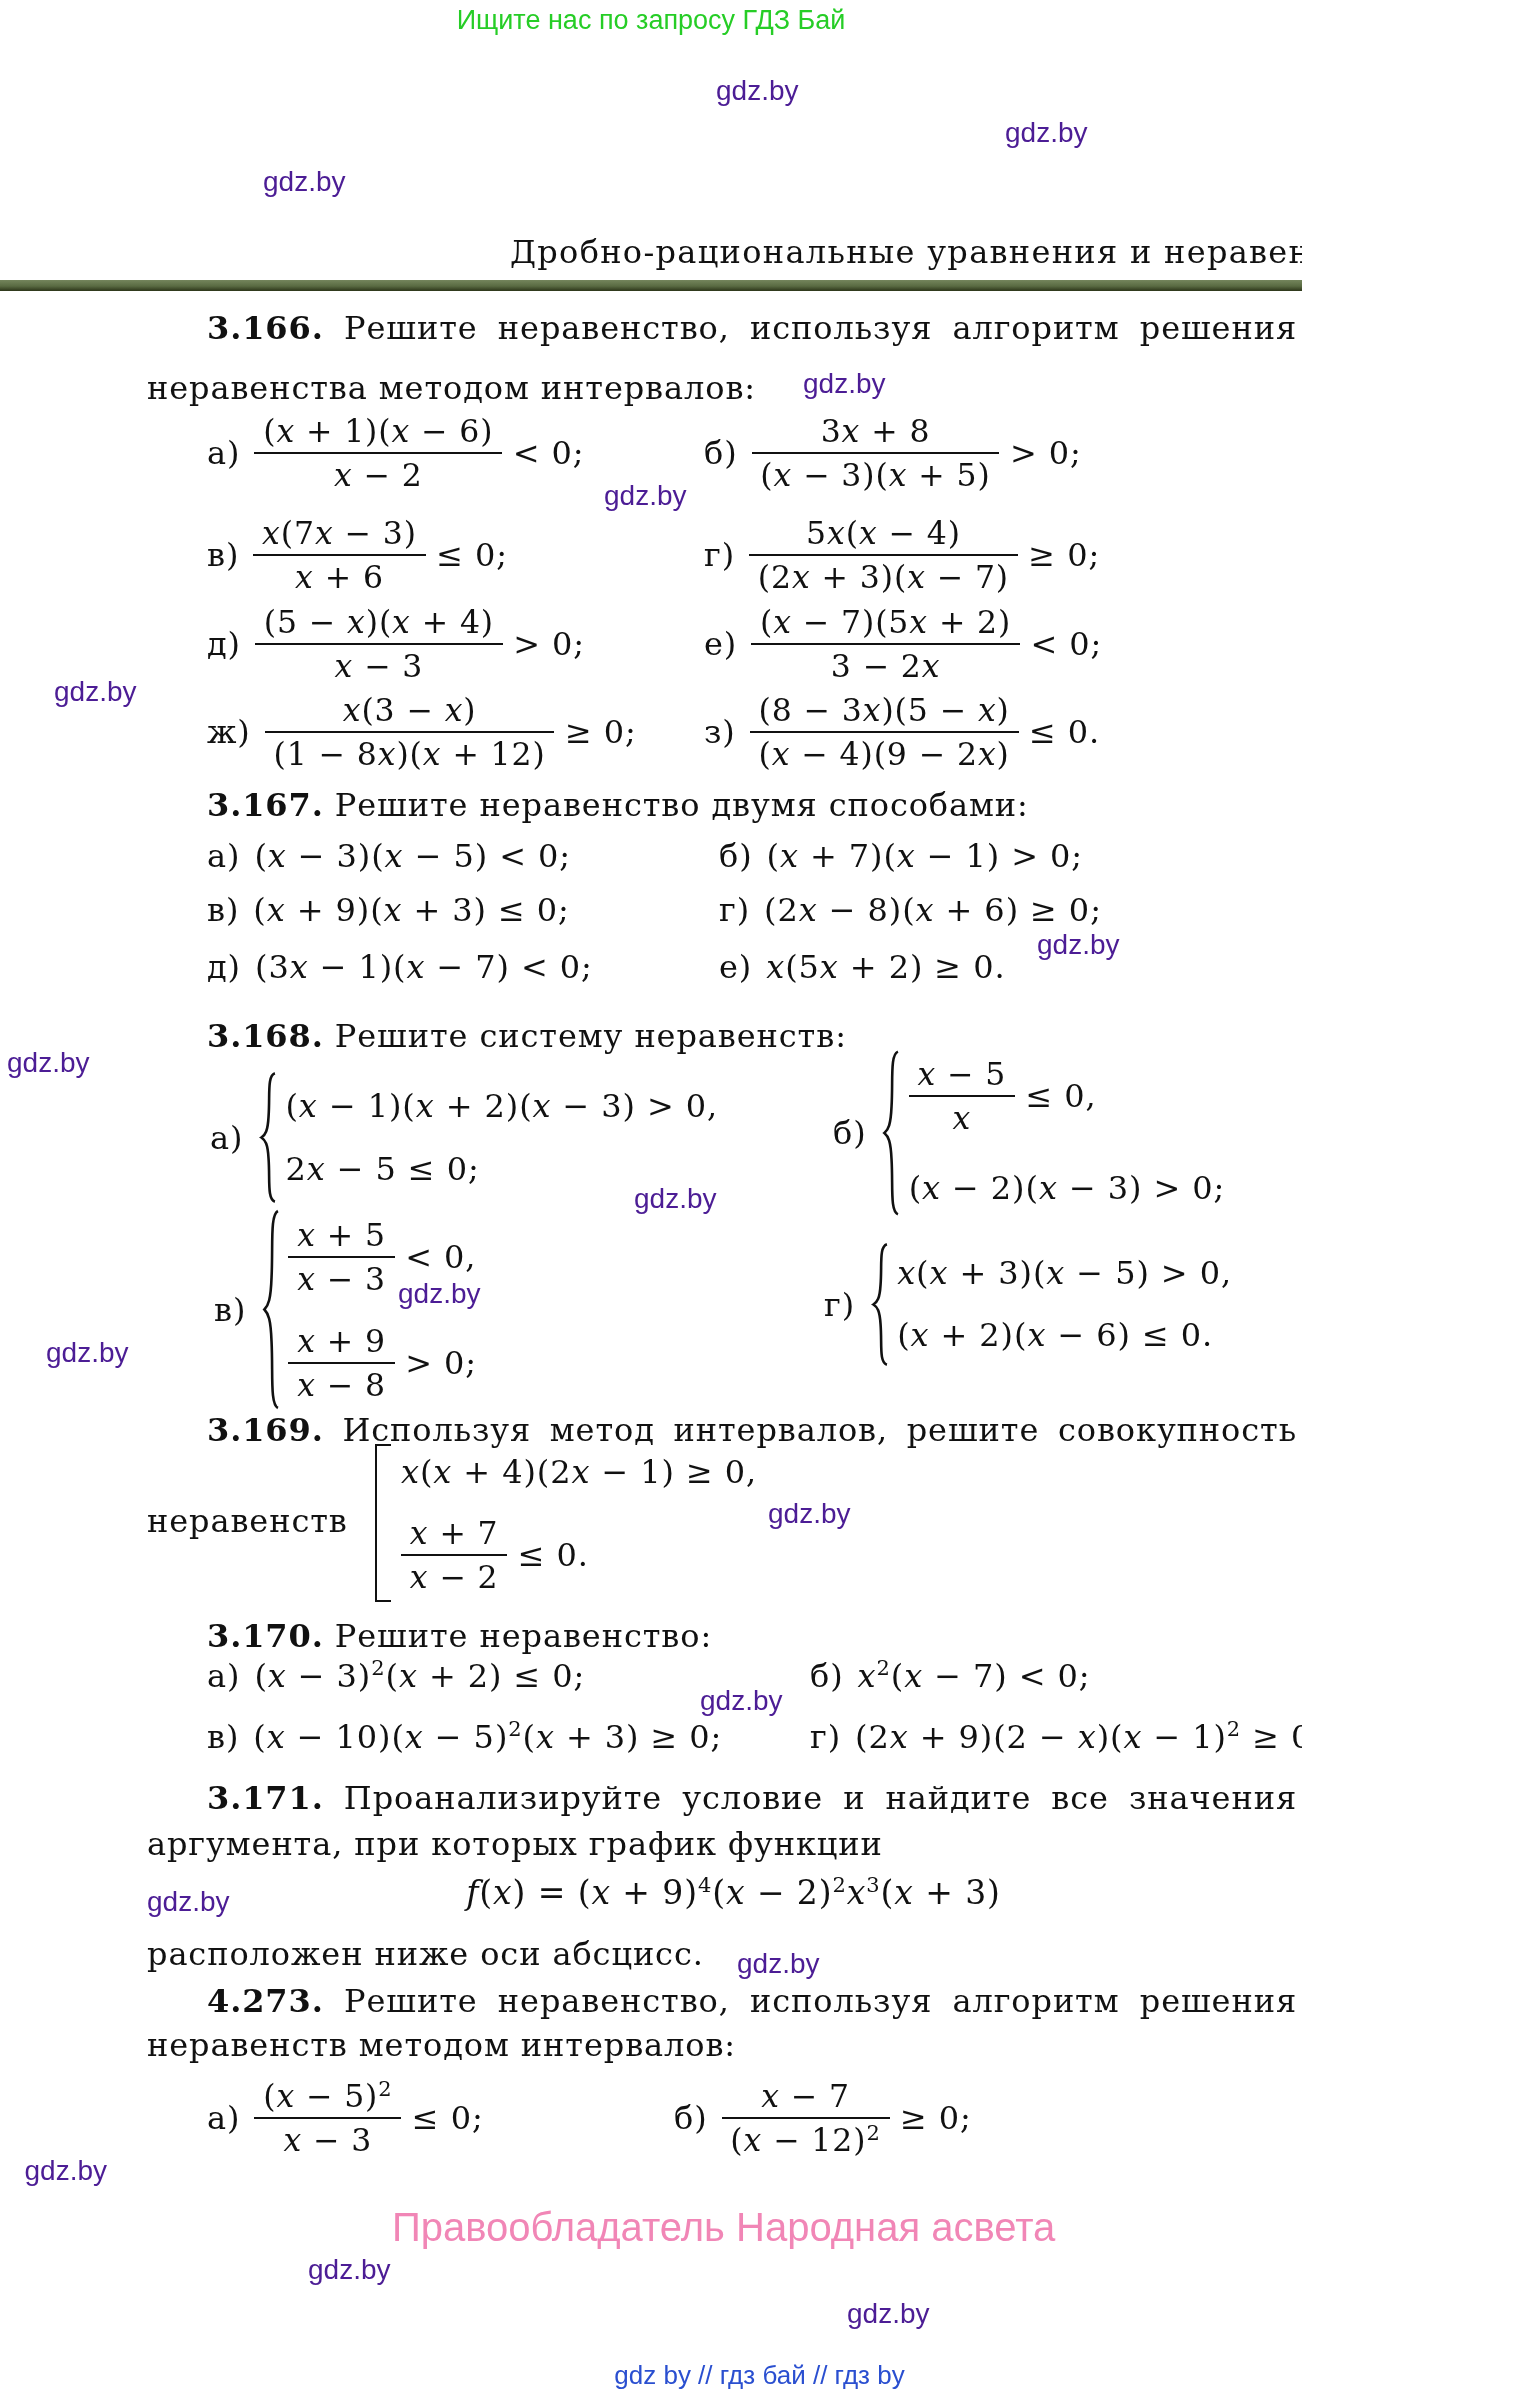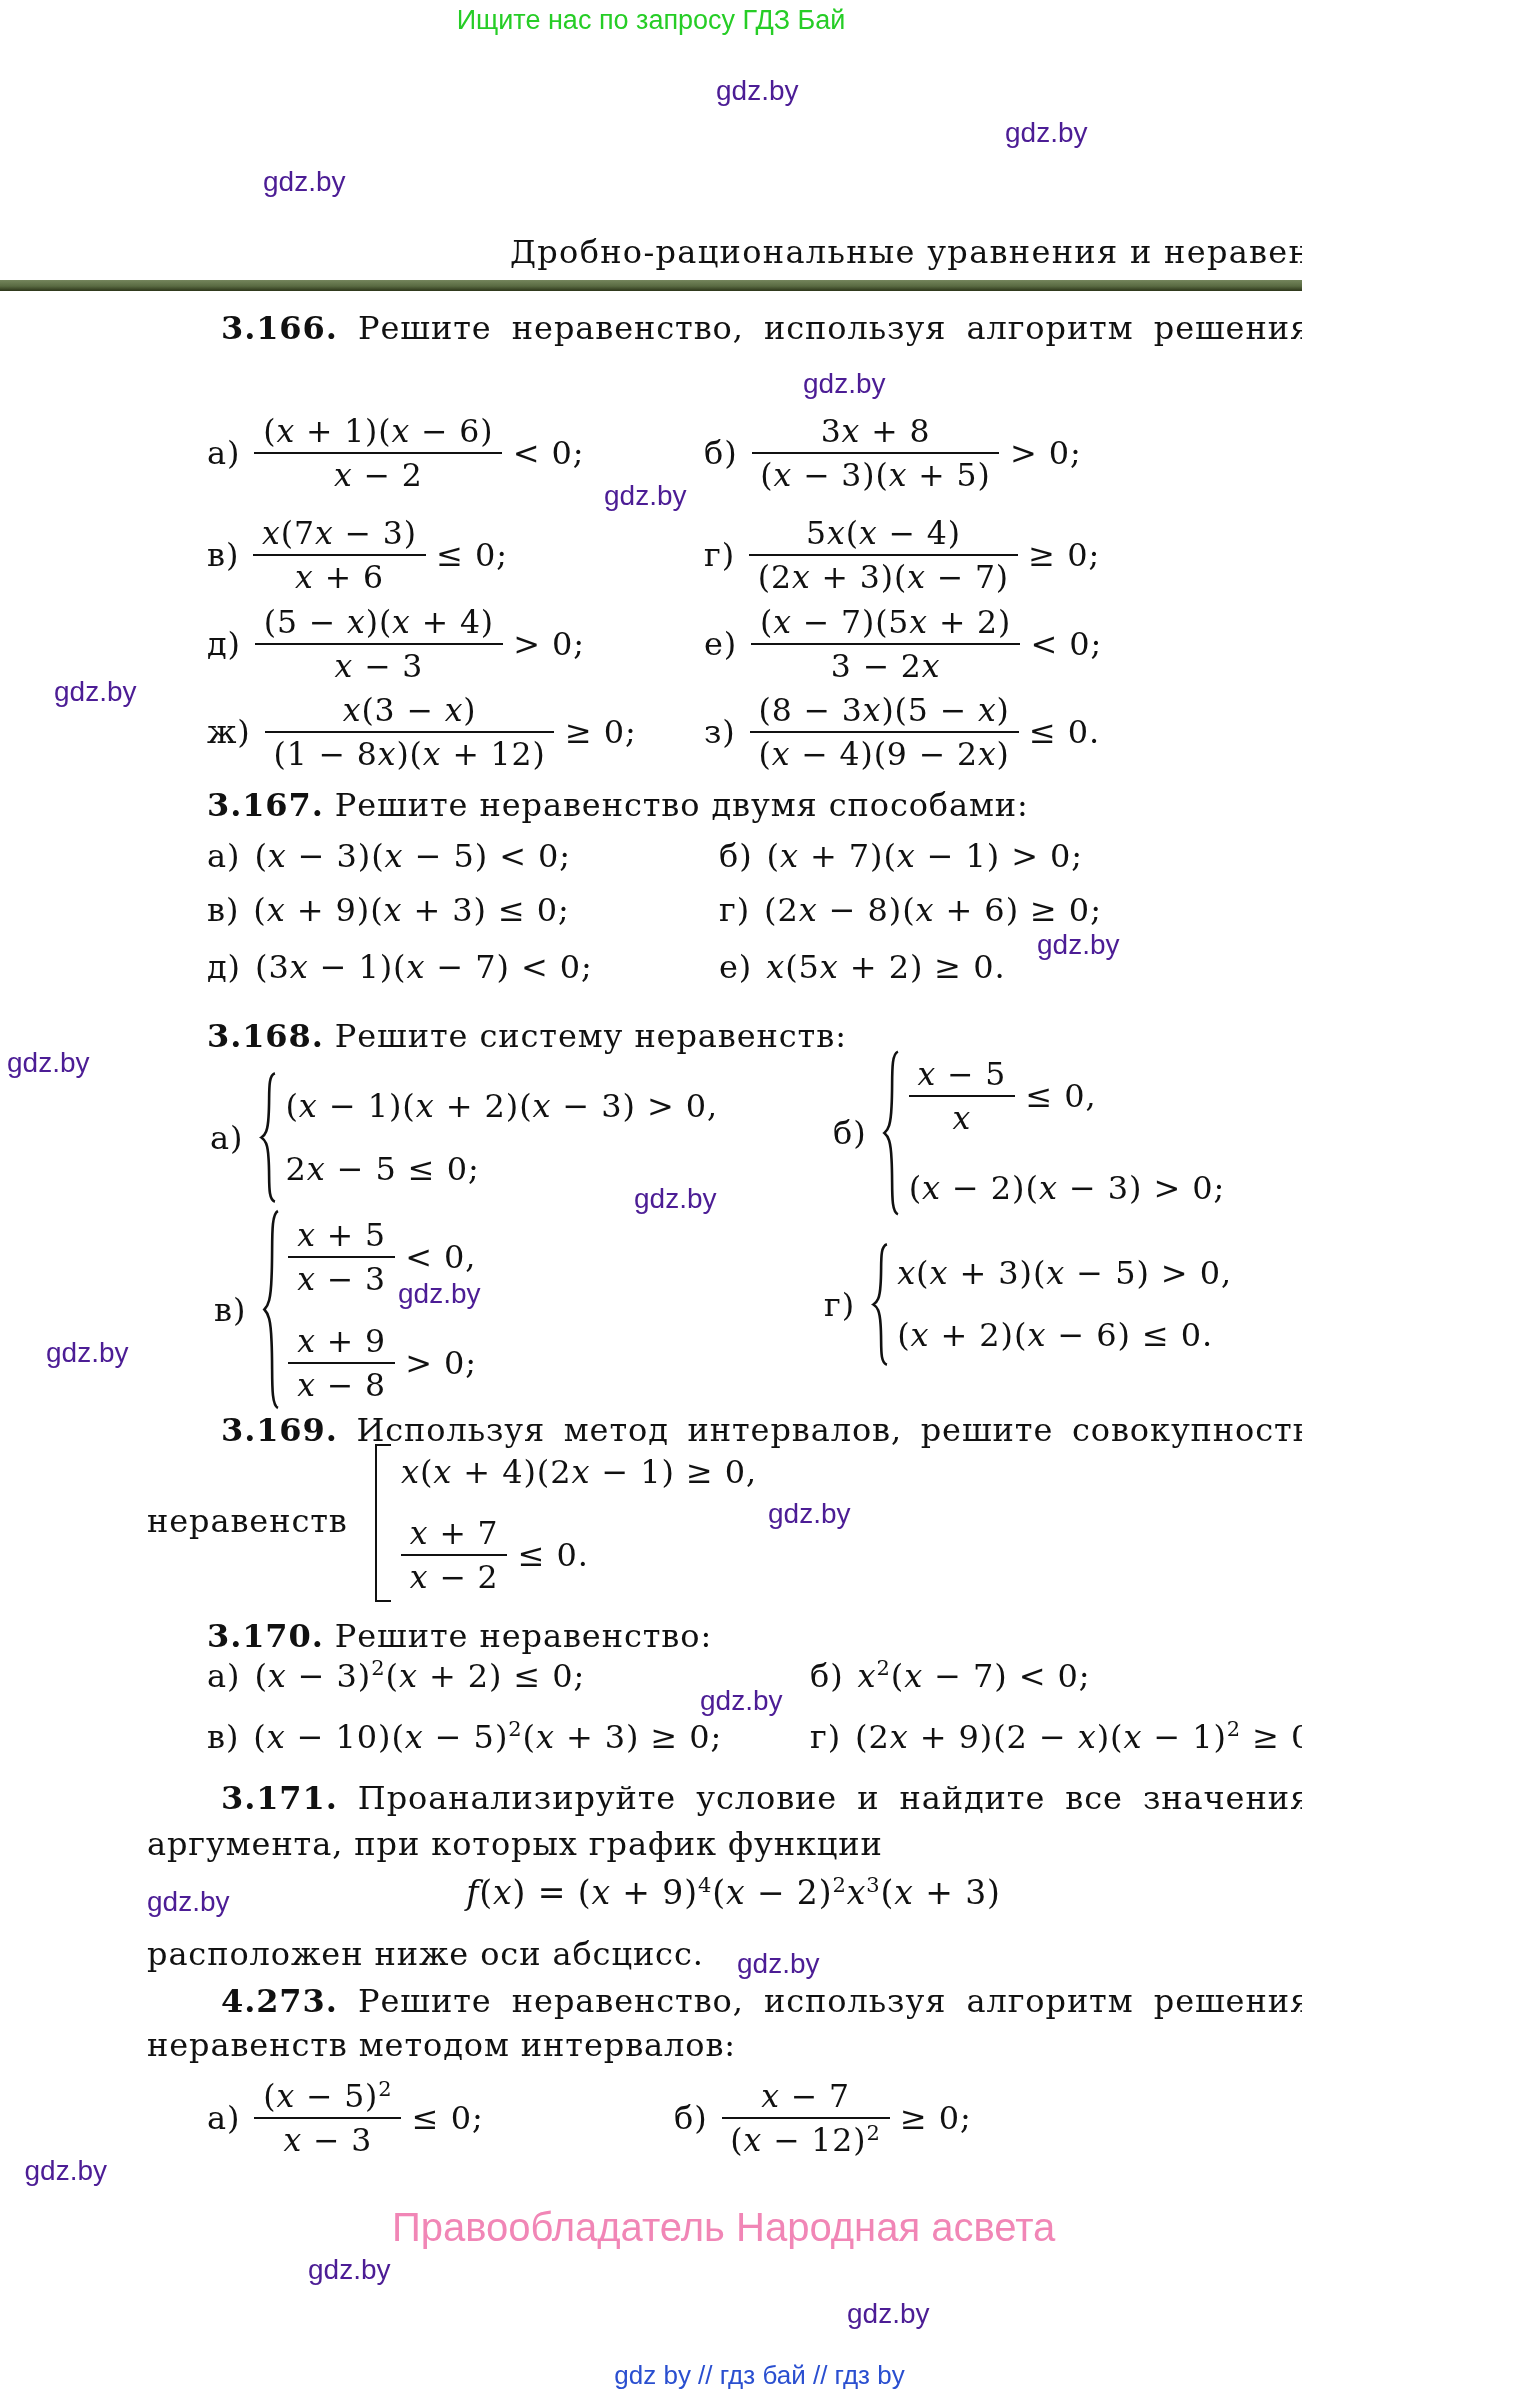--- a/index.html
+++ b/index.html
@@ -10,21 +10,21 @@
           font-size:27px;color:#26cd26;font-family:"Liberation Sans","DejaVu Sans",sans-serif;}
   .wm{position:absolute;font-size:28px;color:#4c1d95;white-space:nowrap;
       font-family:"Liberation Sans","DejaVu Sans",sans-serif;letter-spacing:0;}
   .greenbox{position:absolute;left:1312px;top:38px;width:207px;height:245px;background:#b4c483;}
   .pagenum{position:absolute;left:1323px;top:219px;font-size:37px;font-weight:bold;
            color:#fcfcf2;font-family:"Liberation Sans","DejaVu Sans",sans-serif;}
   .htitle{position:absolute;left:510px;top:233px;font-size:32px;white-space:nowrap;letter-spacing:1.3px;}
   .rule{position:absolute;left:0;top:280px;width:1519px;height:11.4px;
         background:linear-gradient(180deg,#74855c 0%,#5a6b43 55%,#2c3519 100%);}
   .heading{position:absolute;font-size:32px;line-height:46px;white-space:nowrap;}
-  .just{left:161px;width:1150px;text-indent:60px;text-align:justify;text-align-last:justify;white-space:normal;}
+  .just{left:147px;width:1150px;text-indent:60px;text-align:justify;text-align-last:justify;white-space:normal;}
   .mrow{position:absolute;display:flex;align-items:center;white-space:nowrap;font-size:32px;}
   .lbl{margin-right:14px;}
   .frac{display:inline-flex;flex-direction:column;text-align:center;font-size:31.5px;}
   .fn,.fd{line-height:42px;padding:0 8.8px;}
   .fd{border-top:2.6px solid #111;}
   .rel{margin-left:10.5px;}
   .sys{position:absolute;display:flex;align-items:center;font-size:32px;white-space:nowrap;}
   .rows{display:flex;flex-direction:column;justify-content:center;}
   .brace{width:17.5px;margin:0 8.8px 0 1.8px;flex:none;}
   .prow{line-height:49px;}
@@ -69,20 +69,21 @@
   <span class="wm" style="left:1304px;top:2207px">gdz.by</span>
   <span class="wm" style="left:308px;top:2254px">gdz.by</span>
   <span class="wm" style="left:847px;top:2298px">gdz.by</span>
 
   <div class="greenbox"></div>
   <div class="pagenum">193</div>
   <div class="htitle serif">Дробно-рациональные уравнения и неравенства</div>
   <div class="rule"></div>
 
   <div class="heading serif just" style="top:305px"><b>3.166.</b> <span>Решите неравенство, используя алгоритм решения</span></div>
+  <div class="heading serif" style="left:147px;top:365px">неравенства методом интервалов:</div>
 
   <div class="mrow serif" style="left:207px;top:404px;height:98px">
     <span class="lbl">а)</span>
     <span class="frac">
         <span class="fn">(<i>x</i> + 1)(<i>x</i> − 6)</span>
         <span class="fd"><i>x</i> − 2</span>
       </span>
     <span class="rel">&lt; 0;</span>
   </div>
   <div class="mrow serif" style="left:704px;top:404px;height:98px">

